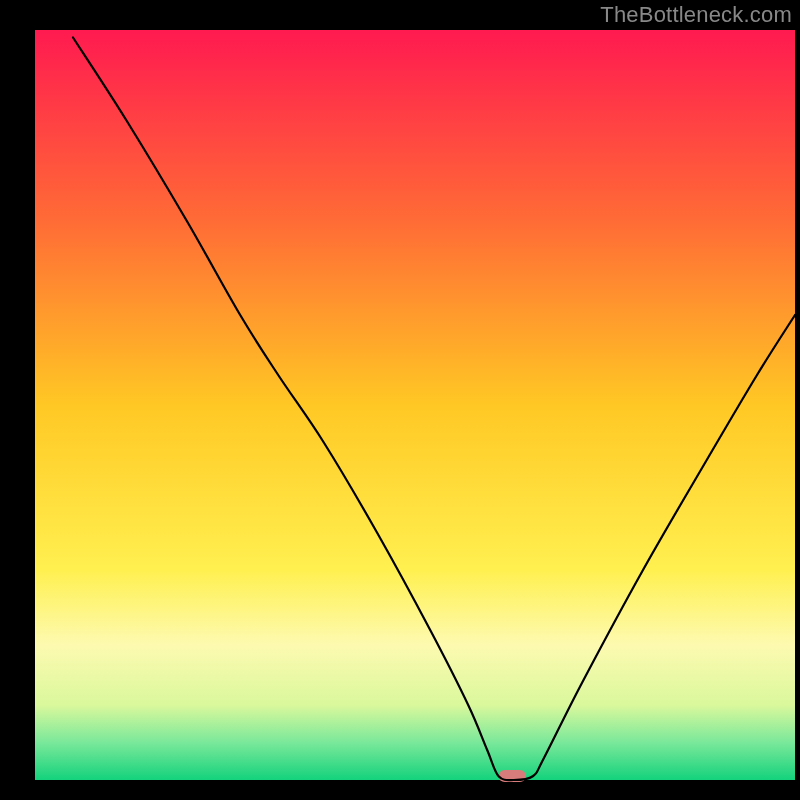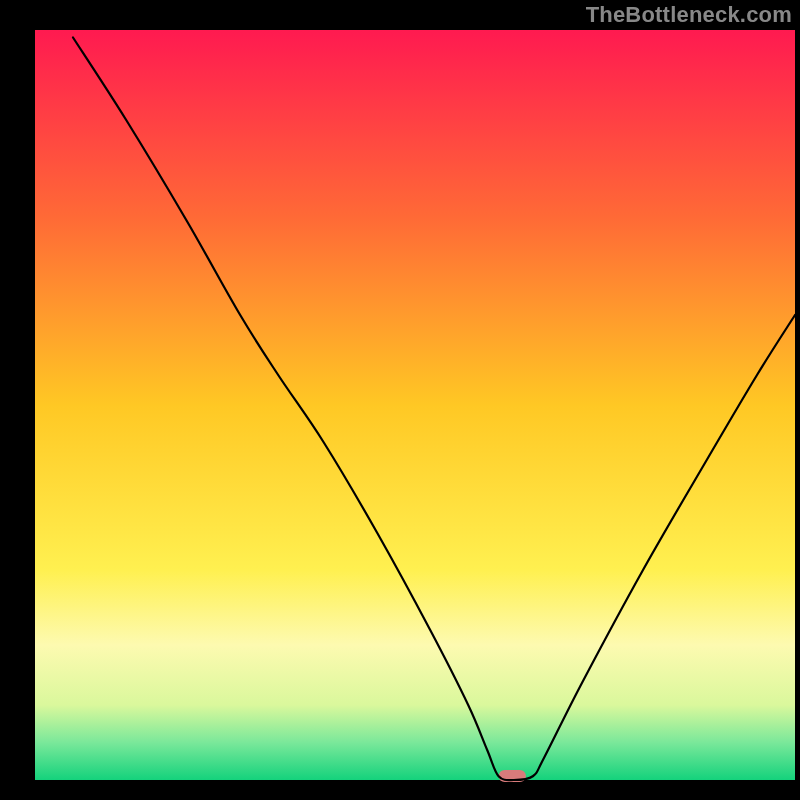--- a/index.html
+++ b/index.html
@@ -16,21 +16,21 @@
     height: 800px;
     background: #000;
   }
   .watermark {
     position: absolute;
     top: 2px;
     right: 8px;
     color: #888;
     font-family: Arial, Helvetica, sans-serif;
     font-size: 22px;
-    font-weight: 700;
+    font-weight: 400;
     letter-spacing: 0.2px;
     user-select: none;
   }
   svg {
     display: block;
   }
 </style>
 </head>
 <body>
 

